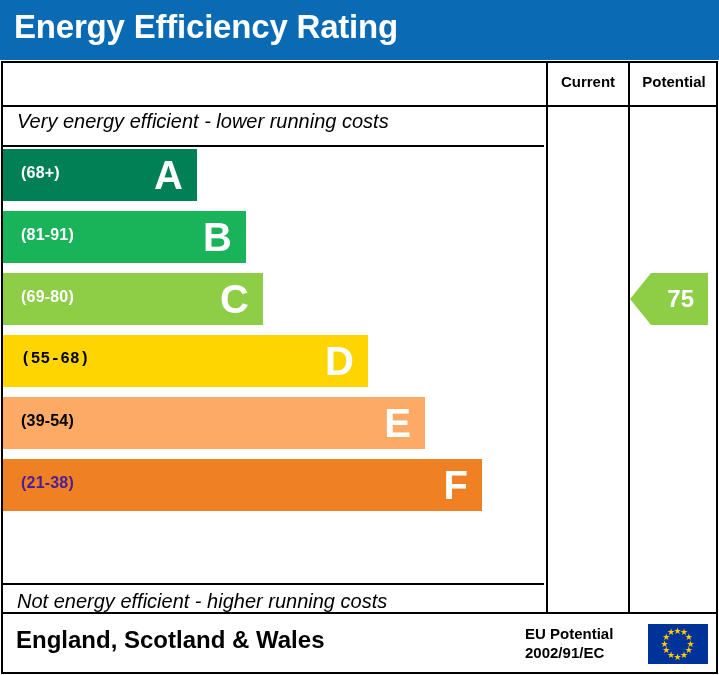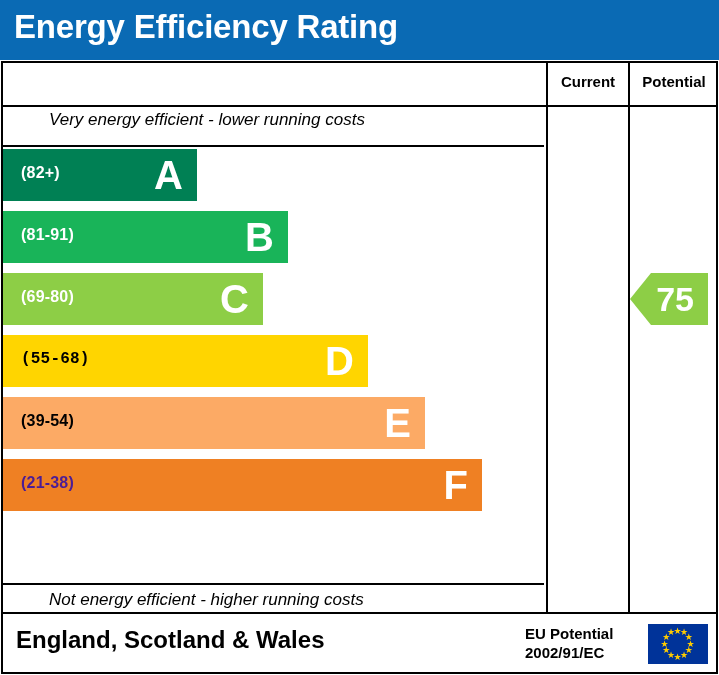--- a/index.html
+++ b/index.html
@@ -77,25 +77,24 @@
     color: #000000;
     text-align: center;
   }
   .head-label.current { left: 545px; width: 80px; }
   .head-label.potential { left: 627px; width: 88px; }
 
   
   .cap {
     position: absolute;
     left: 14px;
-    font-size: 17px;
+    font-size: 20px;
     font-style: italic;
     color: #000000;
     font-family: "Liberation Sans", sans-serif;
-    margin-left: 32px;
   }
   .cap.top { top: 47px; }
   .cap.bottom { top: 527px; }
 
   .strip-line {
     position: absolute;
     left: 0;
     width: 541px;
     height: 2px;
     background: #000000;
@@ -139,21 +138,21 @@
   
   .arrow {
     position: absolute;
     height: 52px;
     display: flex;
     align-items: center;
     justify-content: flex-end;
     box-sizing: border-box;
   }
   .arrow .val {
-    font-size: 34px;
+    font-size: 24px;
     font-weight: bold;
     color: #ffffff;
     padding-right: 14px;
     line-height: 1;
   }
   .arrow .tip {
     position: absolute;
     left: -21px;
     top: 0;
     width: 0;
@@ -223,24 +222,24 @@
 
     <div class="head-label current">Current</div>
     <div class="head-label potential">Potential</div>
 
     <div class="cap top">Very energy efficient - lower running costs</div>
     <div class="strip-line top"></div>
 
     <div class="bands">
 
     <div class="band" style="top: 2px; width: 194px; background: rgb(0, 128, 84);">
-          <span class="range" style="color: rgb(255, 255, 255);">(82+)</span>
+          <span class="range" style="color: rgb(255, 255, 255);">(68+)</span>
           <span class="letter">A</span>
         </div>
-        <div class="band" style="top: 64px; width: 285px; background: rgb(25, 180, 89);">
+        <div class="band" style="top: 64px; width: 243px; background: rgb(25, 180, 89);">
           <span class="range" style="color: rgb(255, 255, 255);">(81-91)</span>
           <span class="letter">B</span>
         </div>
         <div class="band" style="top: 126px; width: 260px; background: rgb(141, 206, 70);">
           <span class="range" style="color: rgb(255, 255, 255);">(69-80)</span>
           <span class="letter">C</span>
         </div>
         <div class="band" style="top: 188px; width: 365px; background: rgb(255, 213, 0);">
           <span class="range" style="color: rgb(0, 0, 0); font-family: Liberation Mono, monospace;">(55-68)</span>
           <span class="letter">D</span>

